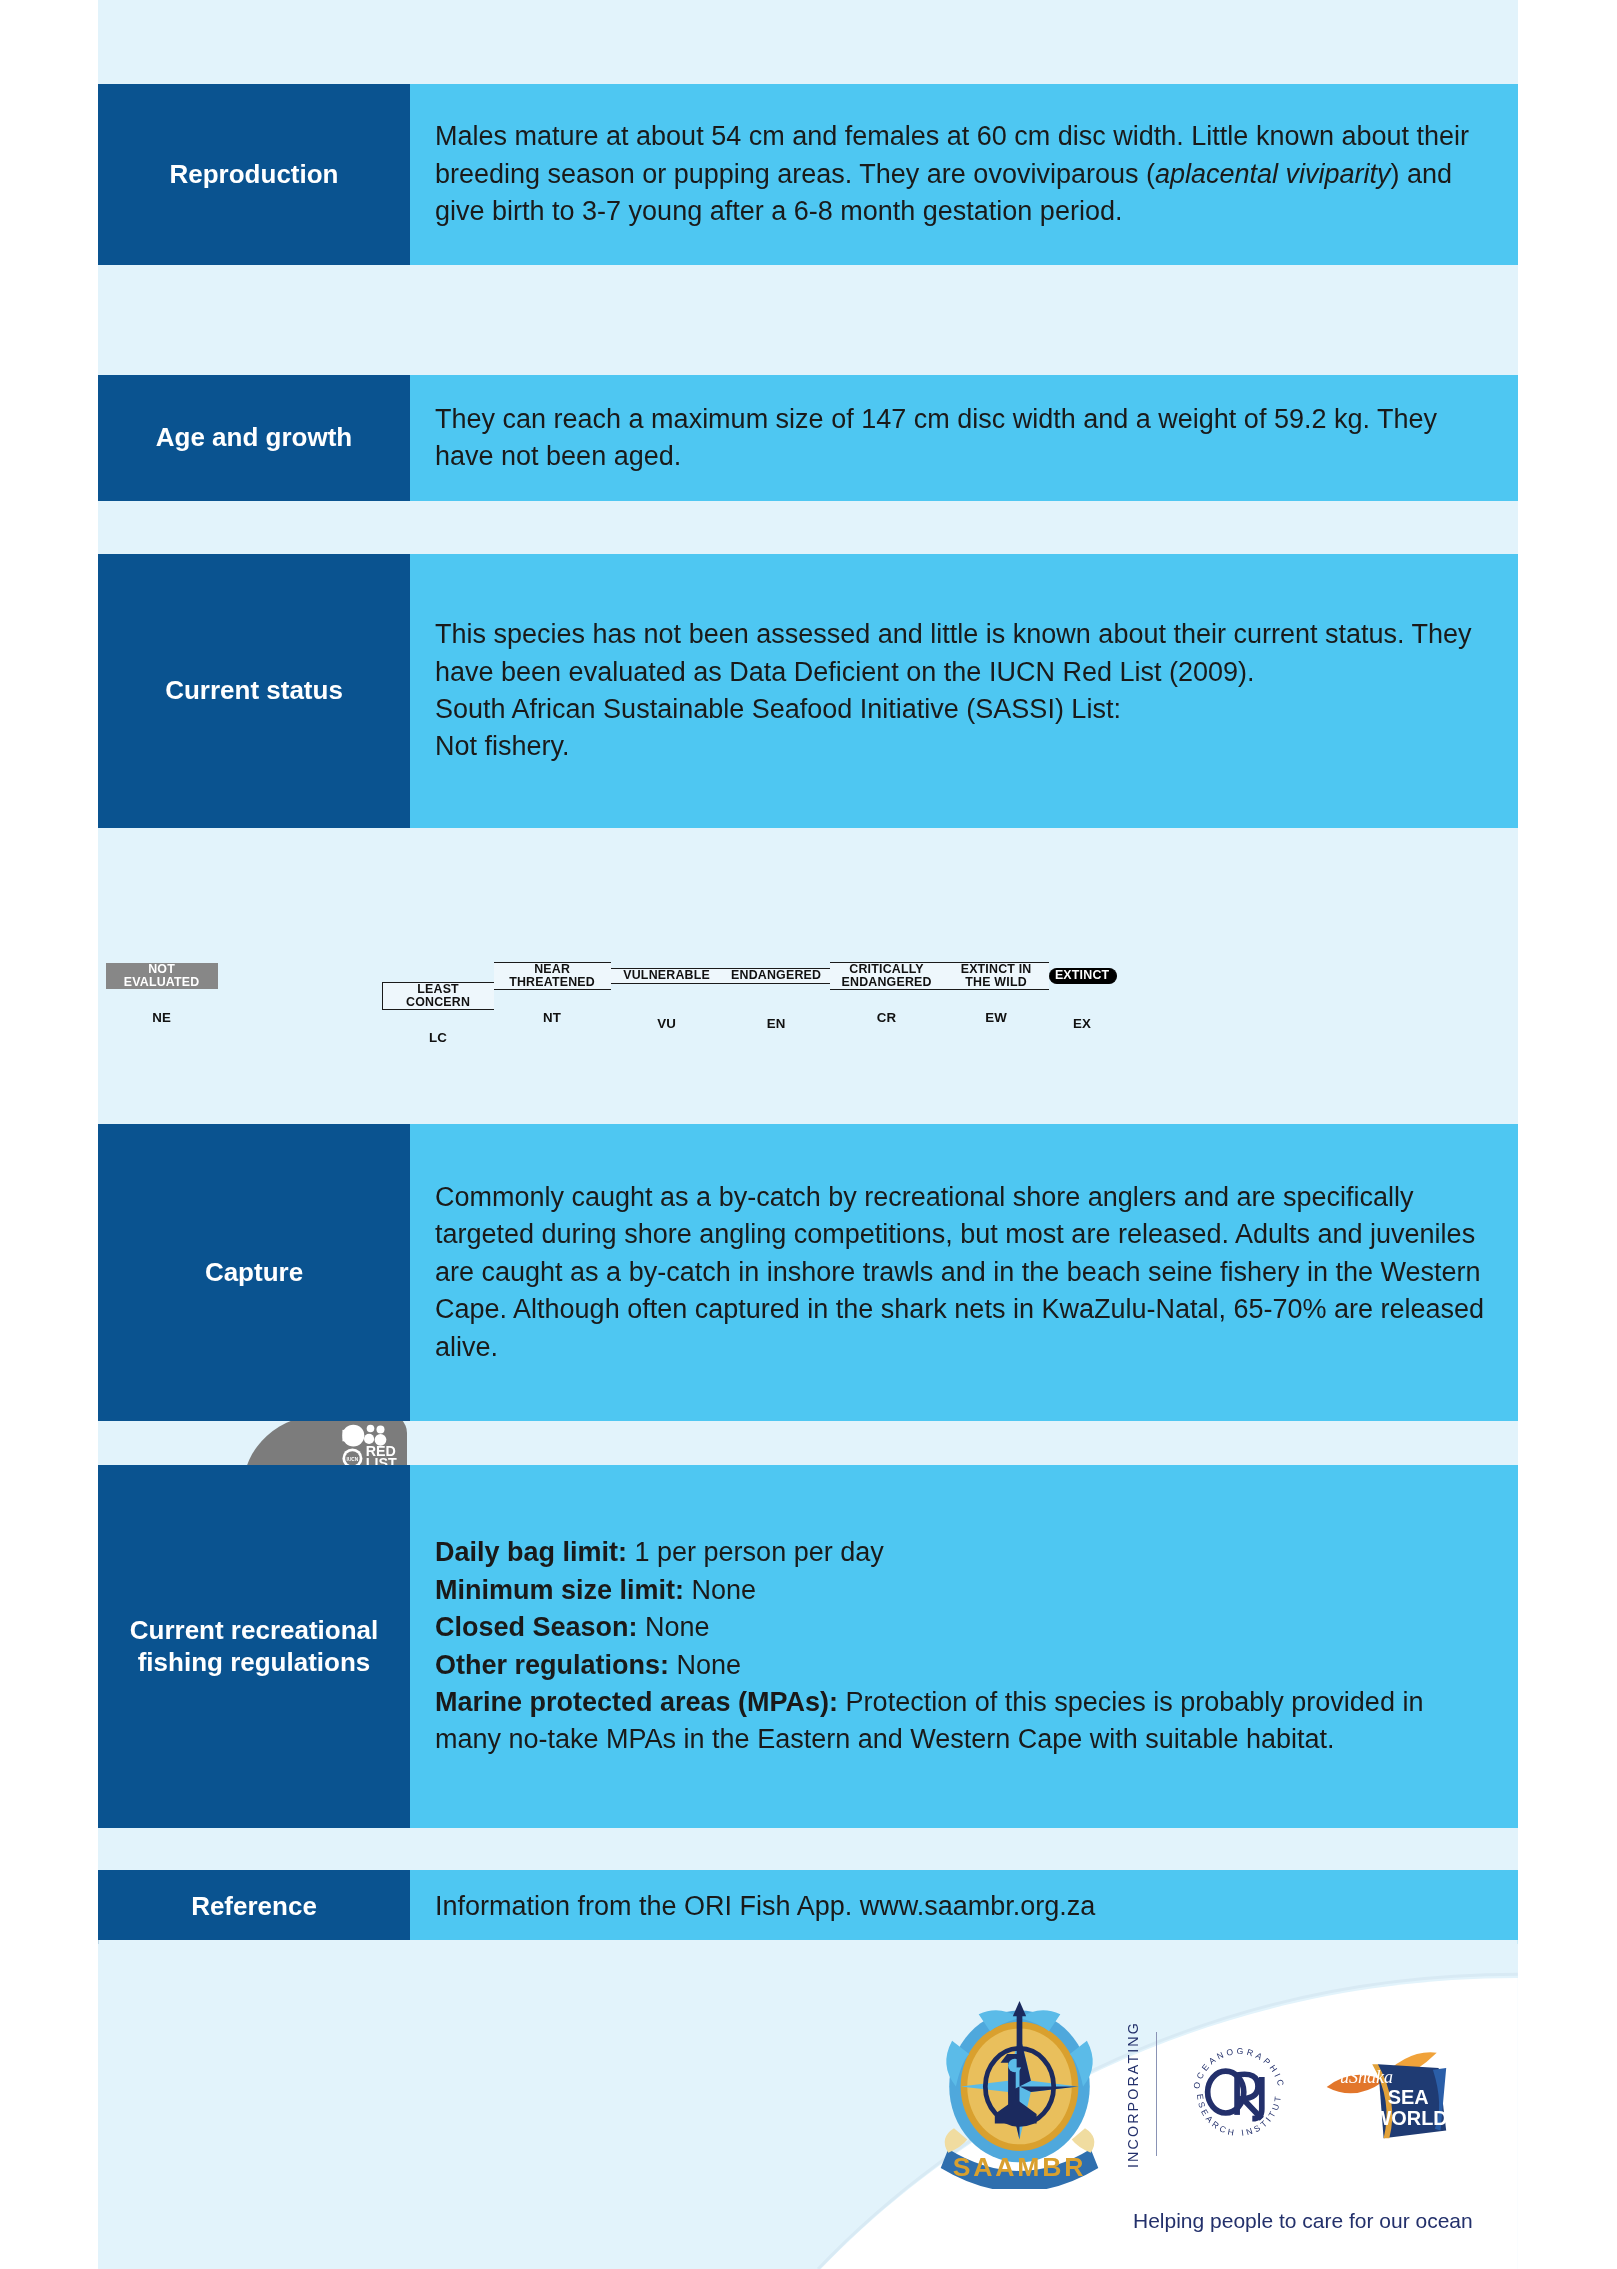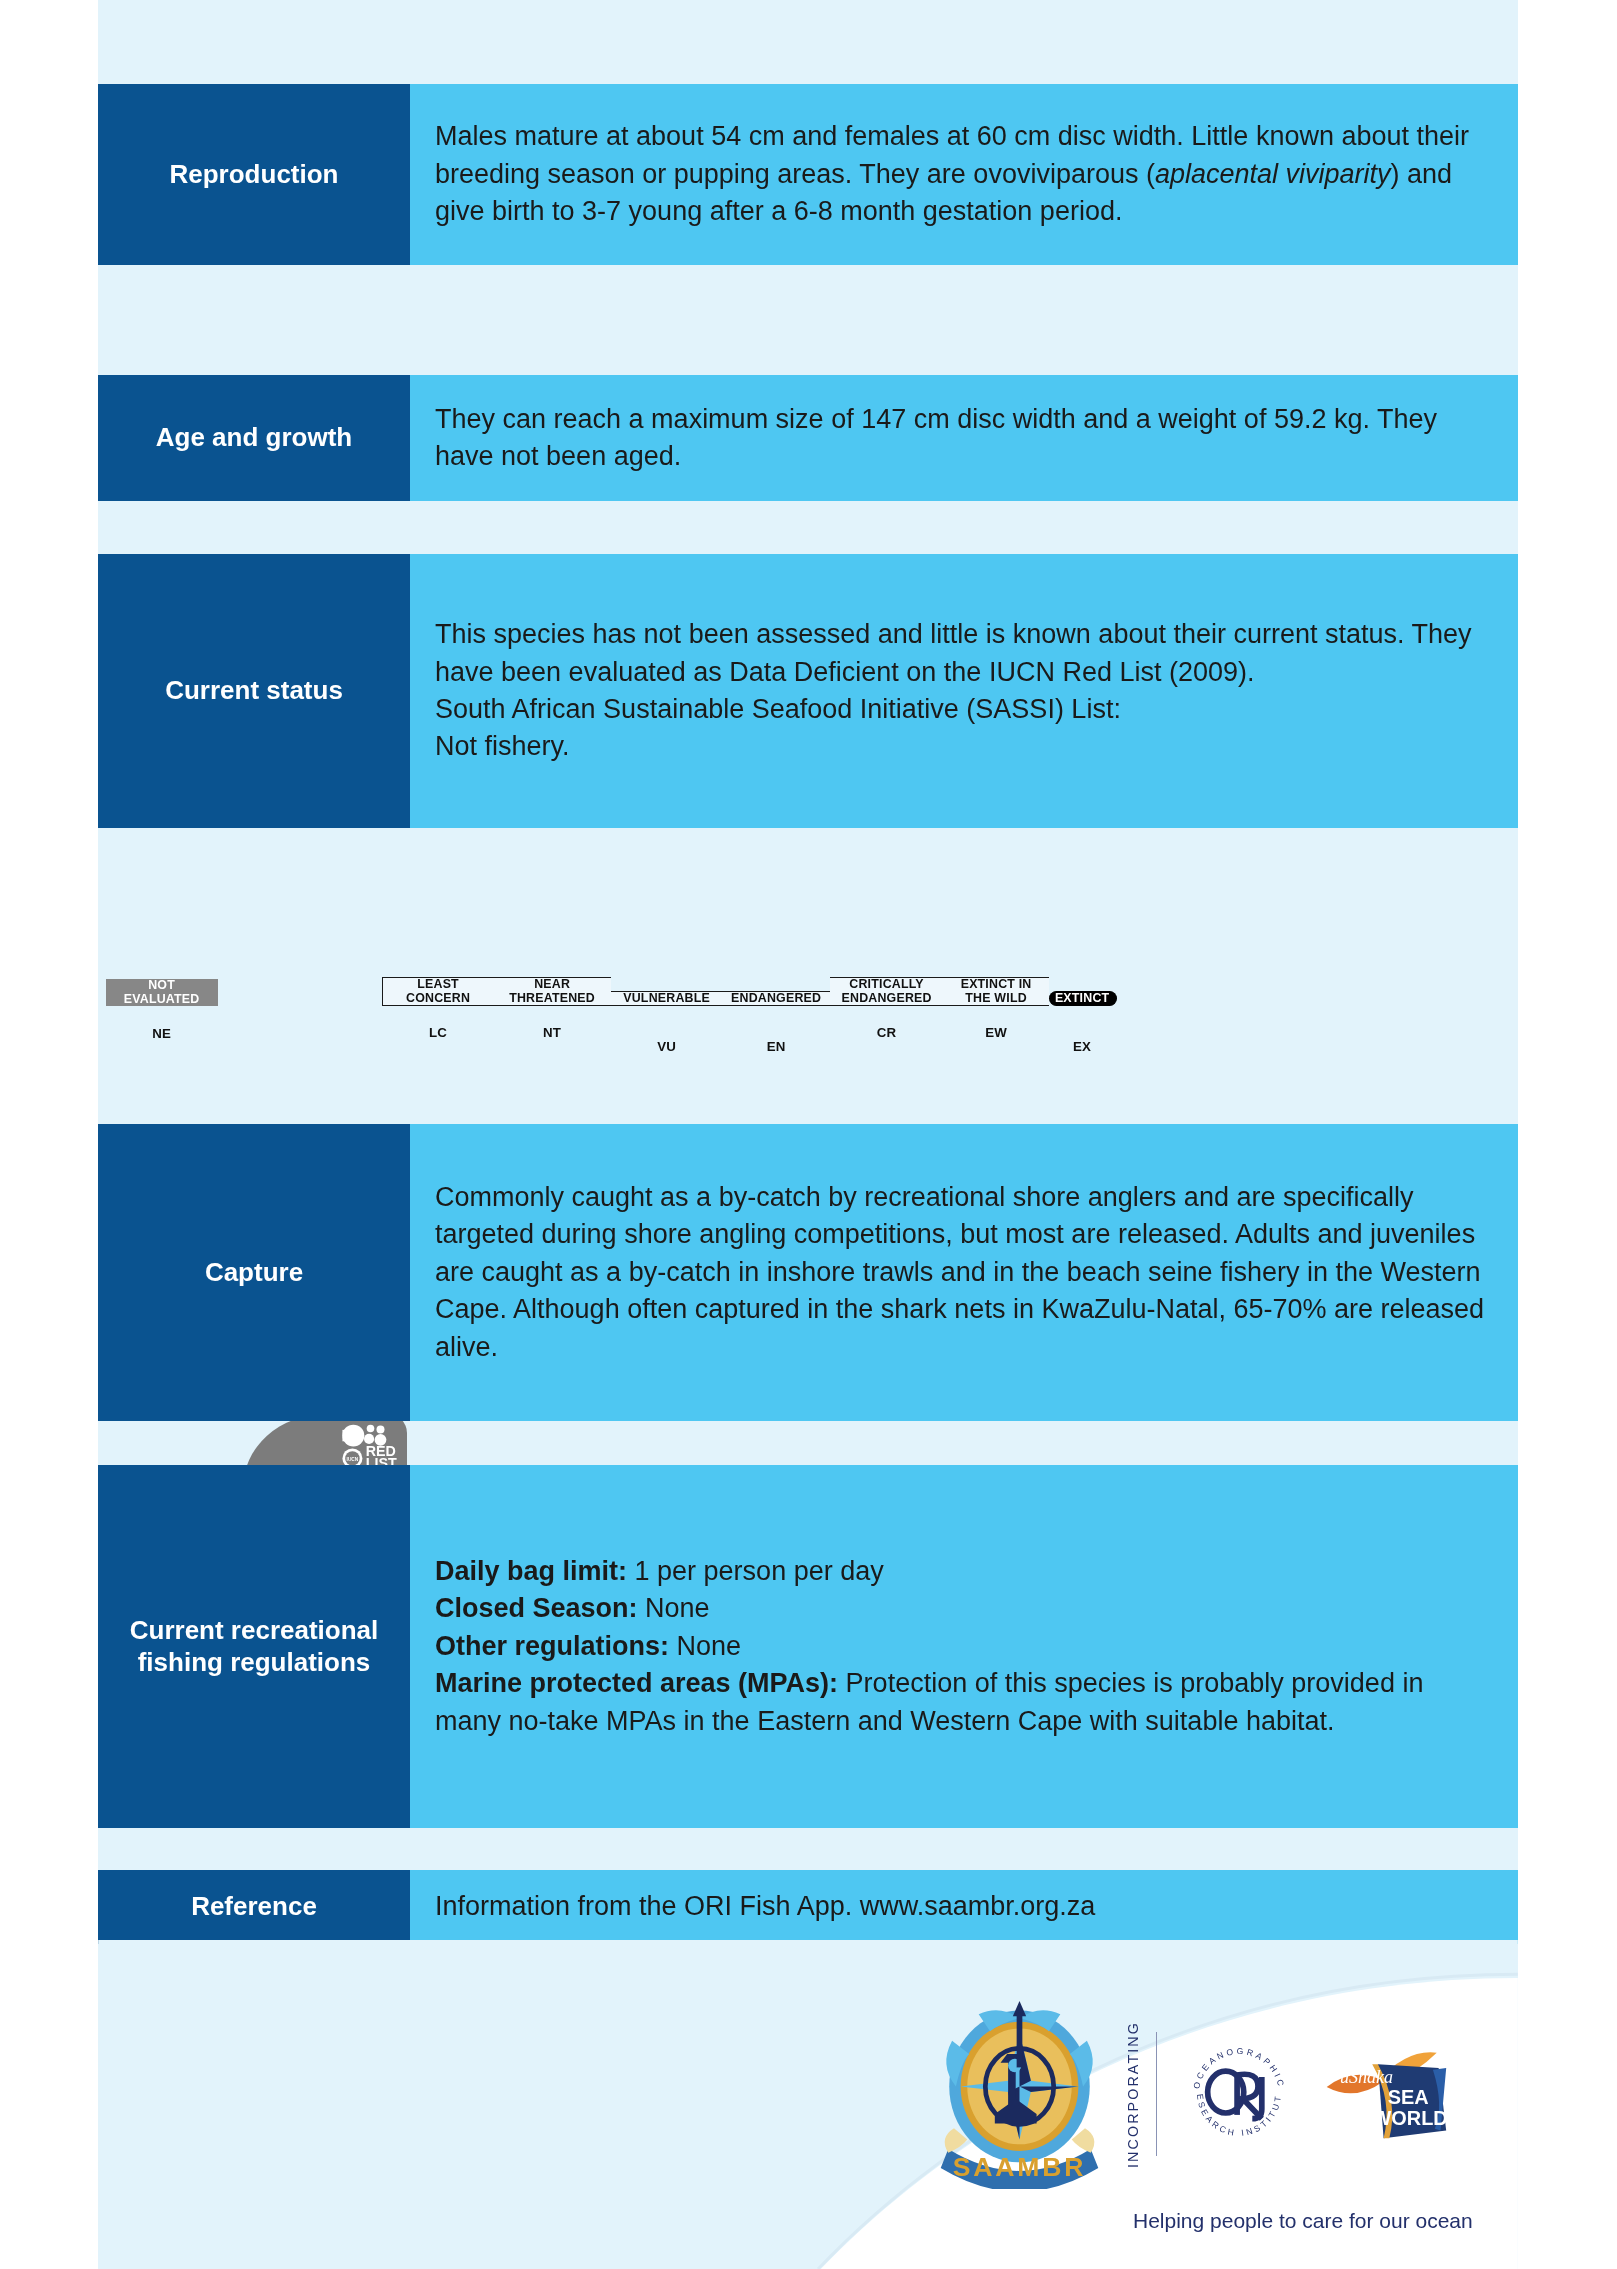--- a/index.html
+++ b/index.html
@@ -100,21 +100,21 @@
     width: 1420px;
     height: 282px;
     background: #e2f3fb;
   }
   #scale {
     position: absolute;
     left: 7.6px;
     top: 107px;
     height: 60px;
     display: flex;
-    align-items: flex-end;
+    align-items: center;
   }
   .cat {
     position: relative;
     box-sizing: border-box;
     display: flex;
     align-items: center;
     justify-content: center;
     text-align: center;
     font-size: 12.4px;
     font-weight: bold;
@@ -337,20 +337,21 @@
     <div class="rowlabel">Capture</div>
     <div class="rowbody">
         <p><span>Commonly caught as a by-catch by recreational shore anglers and are specifically targeted during shore angling competitions, but most are released. Adults and juveniles are caught as a by-catch in inshore trawls and in the beach seine fishery in the Western Cape. Although often captured in the shark nets in KwaZulu-Natal, 65-70% are released alive.</span></p>
       </div>
   </div>
 
   <div class="row" id="row-regs">
     <div class="rowlabel">Current recreational fishing regulations</div>
     <div class="rowbody">
         <p><span class="lbl">Daily bag limit:</span><span> 1 per person per day</span></p>
+        <p><span class="lbl">Minimum size limit:</span><span> None</span></p>
         <p><span class="lbl">Closed Season:</span><span> None</span></p>
         <p><span class="lbl">Other regulations:</span><span> None</span></p>
         <p><span class="lbl">Marine protected areas (MPAs):</span><span> Protection of this species is probably provided in many no-take MPAs in the Eastern and Western Cape with suitable habitat.</span></p>
       </div>
   </div>
 
   <div class="row" id="row-reference">
     <div class="rowlabel">Reference</div>
     <div class="rowbody">
         <p><span>Information from the ORI Fish App.  www.saambr.org.za</span></p>

